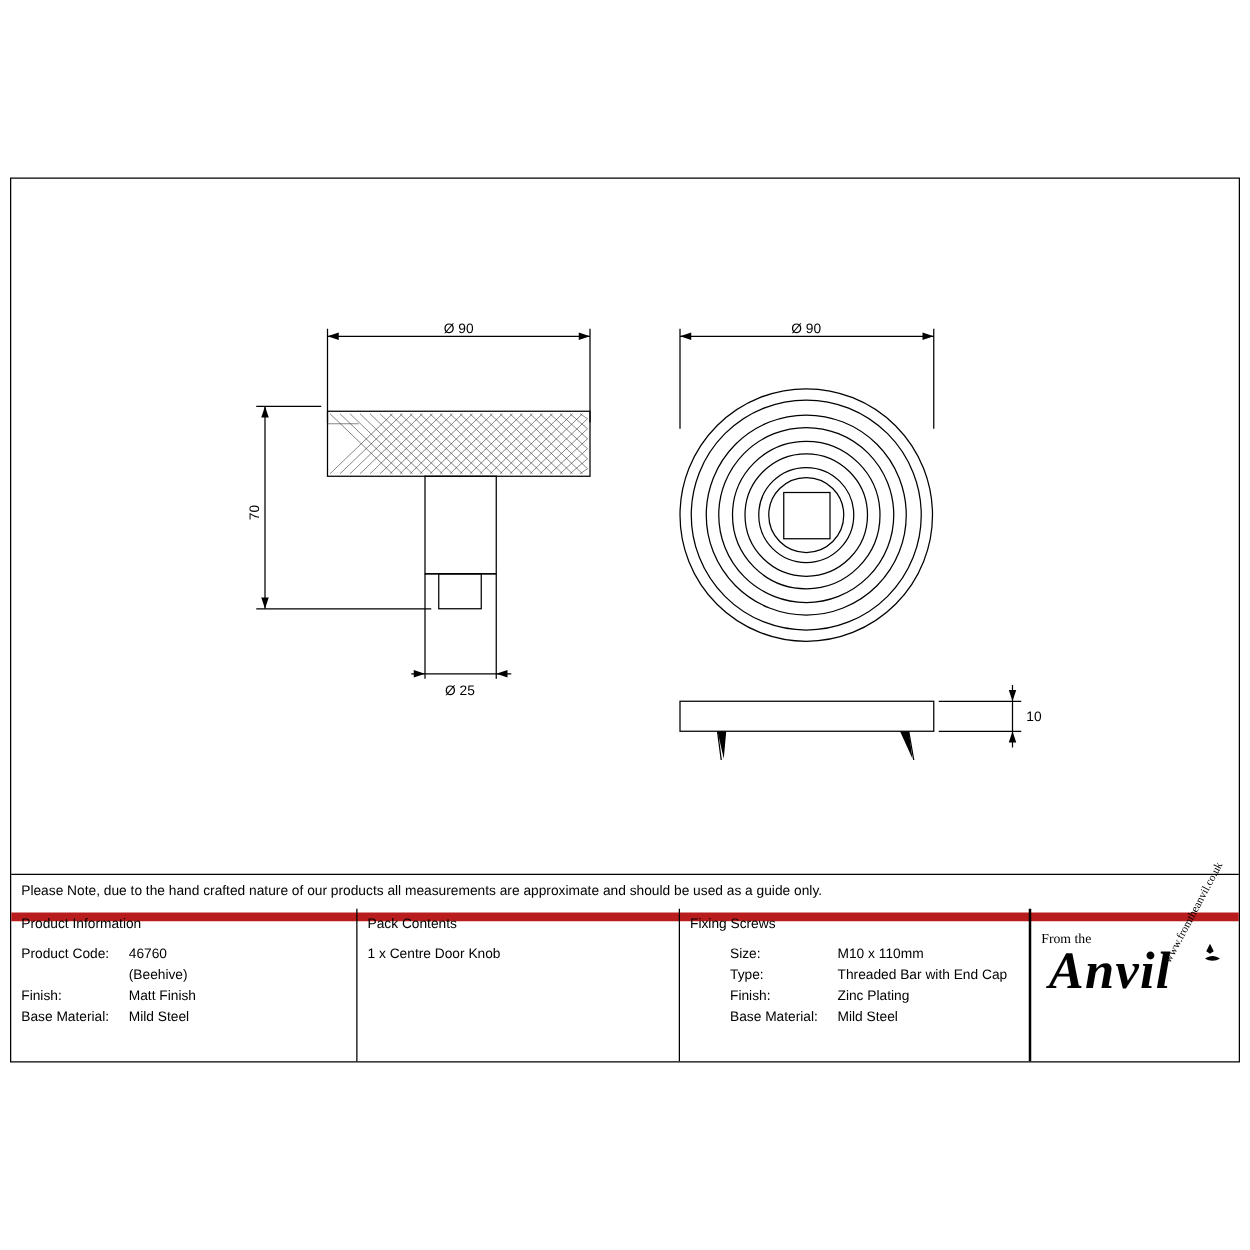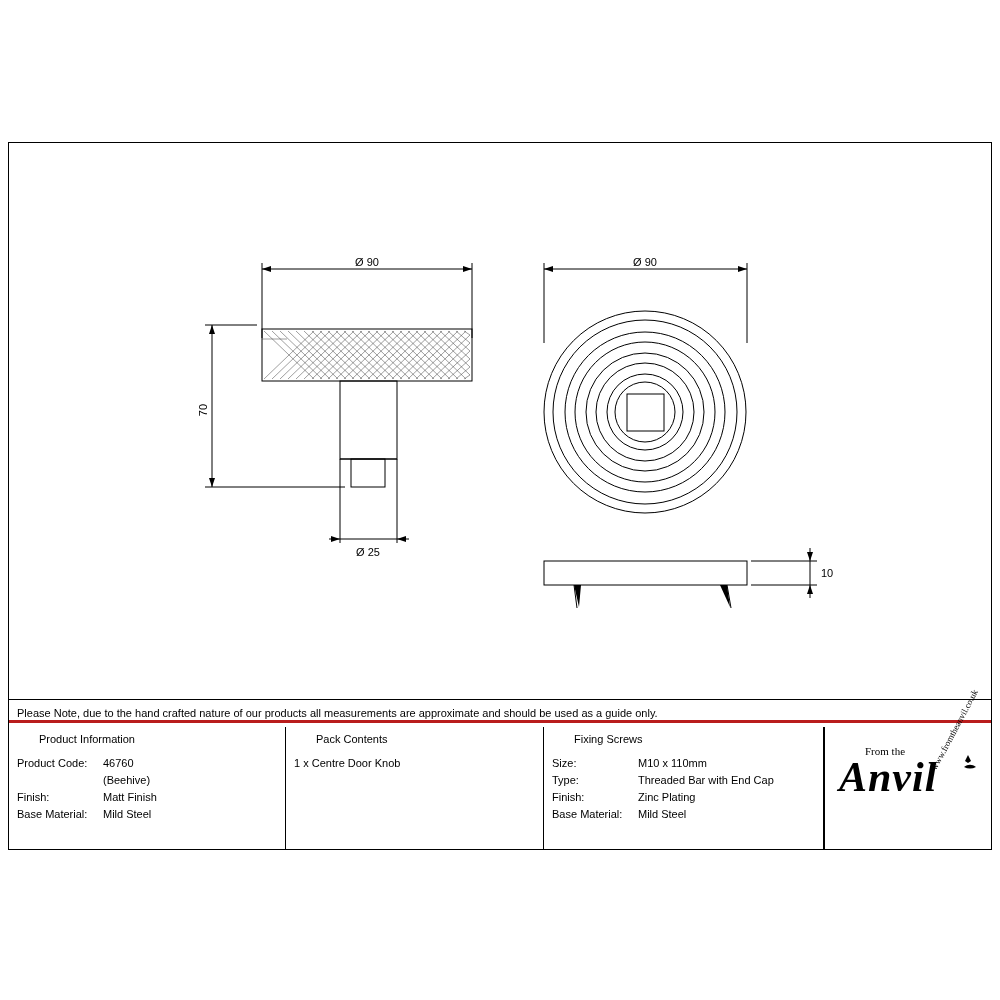--- a/index.html
+++ b/index.html
@@ -31,23 +31,23 @@
     top: 0;
     width: 982px;
     height: 556px;
   }
   
   #note {
     position: absolute;
     left: 0;
     top: 556px;
     width: 982px;
-    height: 24px;
+    height: 38px;
     border-top: 1px solid #000000;
-    border-bottom: 3px solid #b91c1c;
+    border-bottom: 7px solid #b91c1c;
     box-sizing: border-box;
     font-size: 11px;
     line-height: 27px;
     padding-left: 8px;
     white-space: nowrap;
   }
   
   #info {
     position: absolute;
     left: 0;
@@ -63,46 +63,45 @@
     font-size: 11px;
     position: relative;
   }
   .col-prod { width: 277px; }
   .col-pack { width: 258px; }
   .col-fix  { width: 280px; }
   .col-logo { width: 167px; border-right: none; padding: 0; }
   .col-head {
     font-size: 11px;
     margin-bottom: 10px;
-    margin-left: 22px;
   }
   .kv {
     display: flex;
     line-height: 17px;
     justify-content: flex-end;
   }
   .kv .k { width: 86px; flex: 0 0 86px; }
   .kv .v { flex: 1 1 auto; }
-  .kv-fix .k { width: 86px; flex: 0 0 86px; }
+  .kv-fix .k { width: 86px; flex: 0 0 86px; margin-left: 32px; }
   .plain-line { line-height: 17px; }
   .indent { padding-left: 86px; }
 
   
   #logo-box {
     position: absolute;
     left: 0;
     top: 0;
     width: 167px;
     height: 122px;
     border-left: 1px solid #000000;
     box-sizing: border-box;
   }
   .logo-from {
     position: absolute;
-    left: 40px;
+    left: 8px;
     top: 18px;
     font-family: "Liberation Serif", serif;
     font-size: 11px;
   }
   .logo-anvil {
     position: absolute;
     left: 14px;
     top: 26px;
     font-family: "Liberation Serif", serif;
     font-size: 42px;

